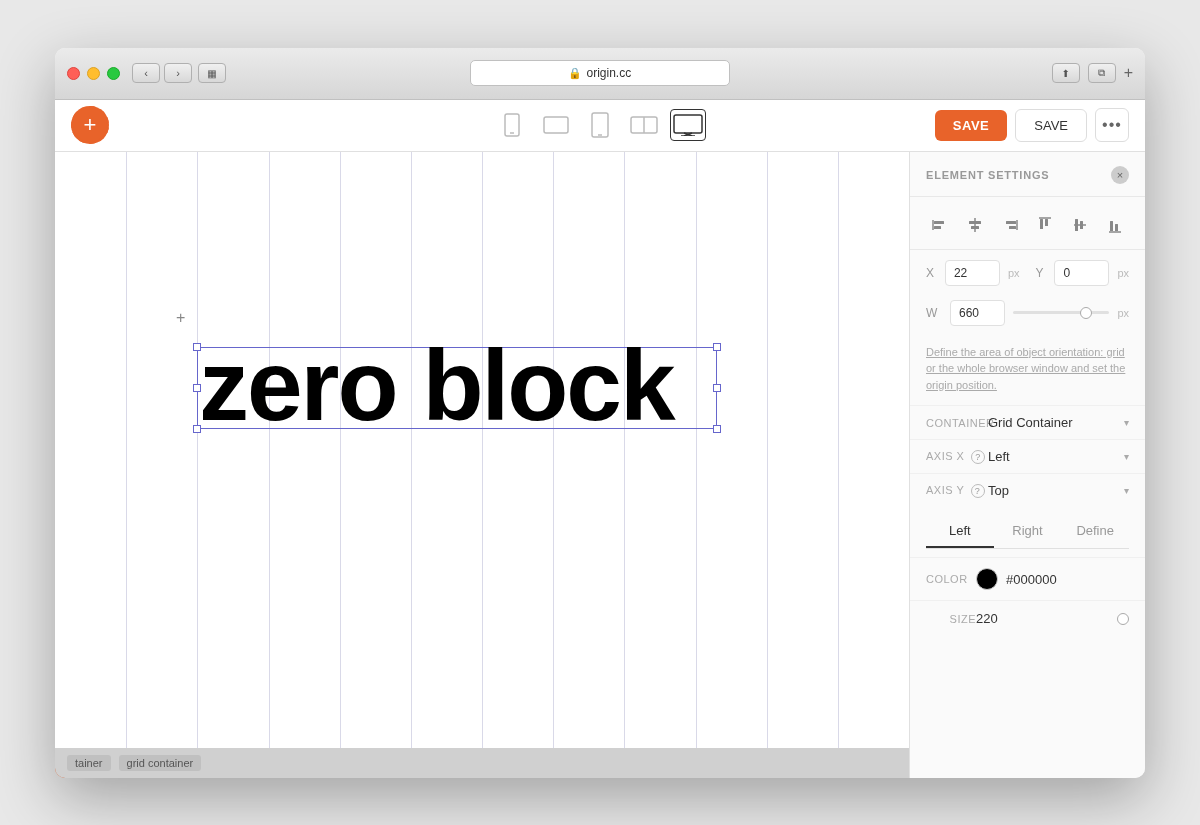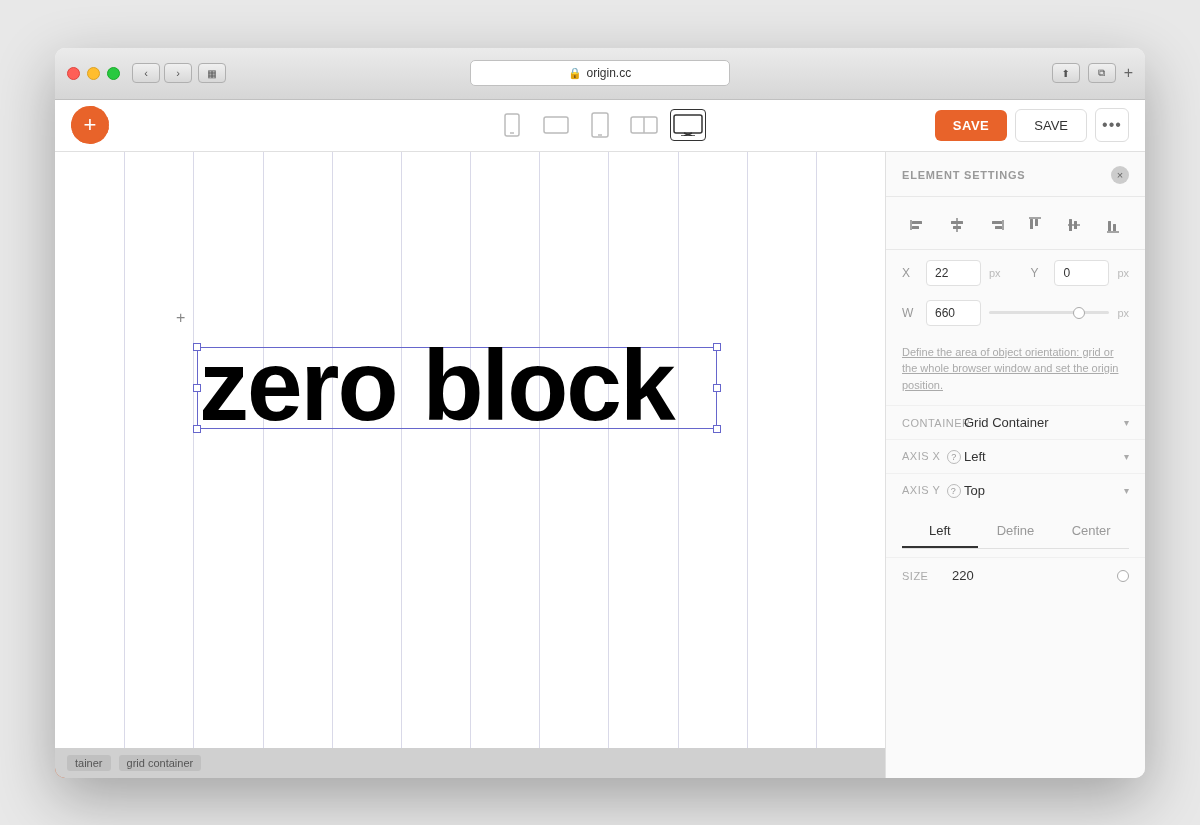--- a/index.html
+++ b/index.html
@@ -364,21 +364,21 @@
 
     .breadcrumb-item {
       padding: 2px 8px;
       background: #c0c0c0;
       border-radius: 3px;
       cursor: pointer;
     }
 
     
     .settings-panel {
-      width: 260px;
+      width: 236px;
       background: #fafafa;
       border-left: 1px solid #e0e0e0;
       display: flex;
       flex-direction: column;
       overflow-y: auto;
     }
 
     .panel-header {
       display: flex;
       align-items: center;
@@ -580,20 +580,21 @@
       padding: 10px 16px;
       border-top: 1px solid #f0f0f0;
     }
 
     .size-label {
       font-size: 11px;
       color: #aaa;
       letter-spacing: 0.5px;
       text-transform: uppercase;
       width: 50px;
+      text-align: right;
     }
 
     .size-value {
       font-size: 13px;
       color: #333;
       flex: 1;
     }
 
     .size-slider-dot {
       width: 12px;
@@ -835,24 +836,29 @@
       <div class="setting-row">
         <span class="setting-label">
           AXIS Y <span class="help-icon">?</span>
         </span>
         <span class="setting-value">Top</span>
         <span class="dropdown-arrow">▾</span>
       </div>
 
       <div class="align-tabs">
         <div class="align-tab active">Left</div>
+        <div class="align-tab">Right</div>
         <div class="align-tab">Define</div>
-        <div class="align-tab">Center</div>
-      </div>
-
+      </div>
+
+      <div class="color-row">
+        <span class="color-label">COLOR</span>
+        <div class="color-swatch"></div>
+        <span class="color-value">#000000</span>
+      </div>
 
       <div class="size-row">
         <span class="size-label">SIZE</span>
         <span class="size-value">220</span>
         <div class="size-slider-dot"></div>
       </div>
 
     </div>
   </div>
 </div>

